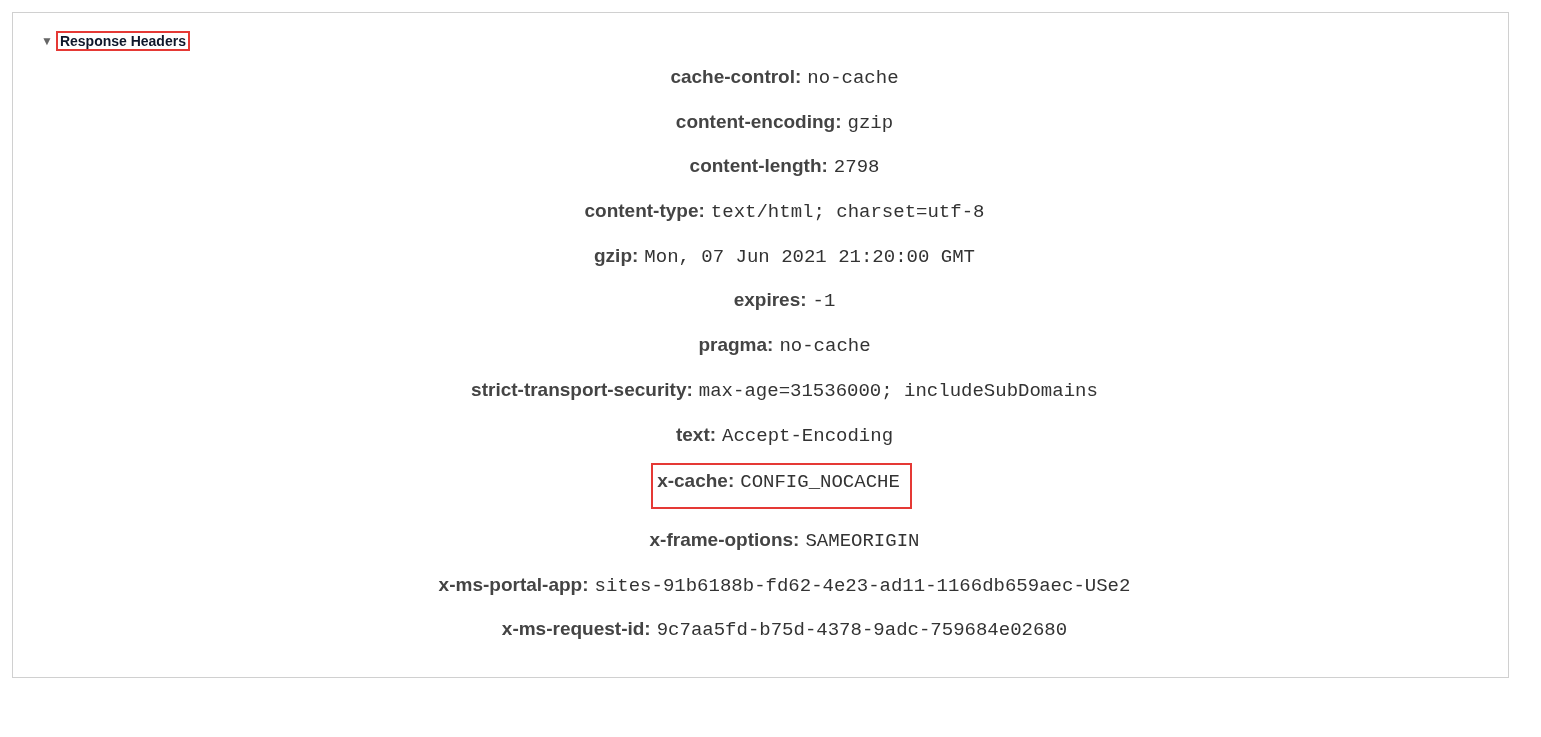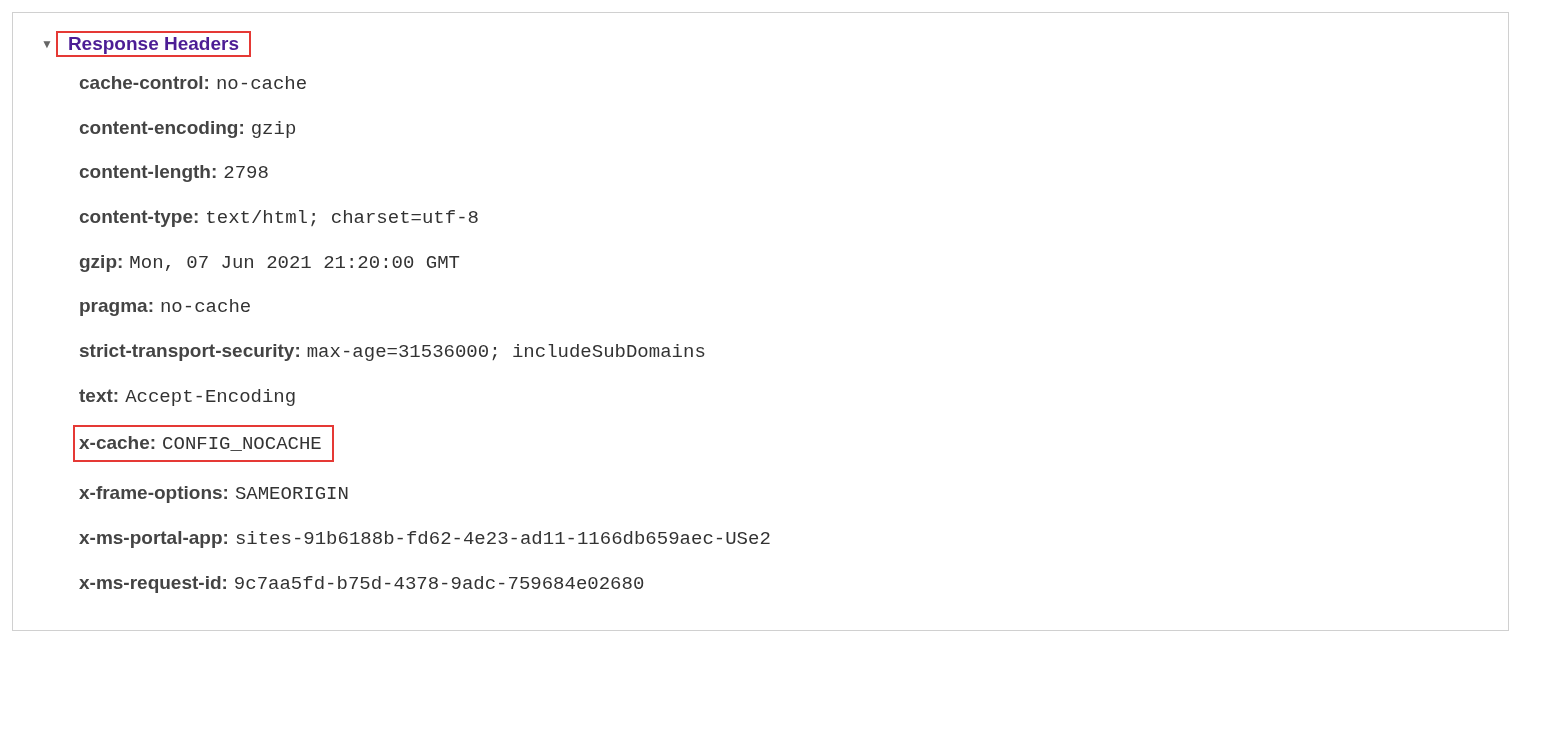--- a/index.html
+++ b/index.html
@@ -22,23 +22,23 @@
       margin-left: 10px;
     }
     .disclosure-triangle {
       font-size: 12px;
       color: #666;
       margin-right: 3px;
       cursor: pointer;
     }
     .section-title {
       font-weight: 700;
-      font-size: 19px;
-      color: #4c1d95;
-      padding: 0 10px;
+      font-size: 14px;
+      color: #0f172a;
+      padding: 0 2px;
     }
     .highlight-box {
       border: 2px solid #e53935;
     }
     .headers-list {
       padding-left: 48px;
     }
     .header-row {
       margin-bottom: 19px;
       font-size: 19px;
@@ -52,27 +52,28 @@
       font-weight: 700;
       color: #444;
     }
     .header-value {
       font-family: "Consolas", "Courier New", monospace;
       color: #333;
       margin-left: 6px;
     }
     .row-highlight {
       border: 2px solid #e53935;
-      padding: 4px 10px 4px 4px;
+      padding: 4px 10px 12px 4px;
       margin-left: -6px;
       margin-top: -4px;
       margin-bottom: 15px;
     }
     .row-wrap {
       margin-bottom: 19px;
+      text-align: center;
     }
   </style>
 </head>
 <body>
 
 <div class="panel">
   <div class="section-header">
     <span class="disclosure-triangle">▼</span>
     <span class="section-title highlight-box">Response Headers</span>
   </div>
@@ -92,20 +93,23 @@
     </div></div>
 
     <div class="row-wrap"><div class="header-row">
       <span class="header-name">content-type:</span><span class="header-value">text/html; charset=utf-8</span>
     </div></div>
 
     <div class="row-wrap"><div class="header-row">
       <span class="header-name">gzip:</span><span class="header-value">Mon, 07 Jun 2021 21:20:00 GMT</span>
     </div></div>
 
+    <div class="row-wrap"><div class="header-row">
+      <span class="header-name">expires:</span><span class="header-value">-1</span>
+    </div></div>
 
     <div class="row-wrap"><div class="header-row">
       <span class="header-name">pragma:</span><span class="header-value">no-cache</span>
     </div></div>
 
     <div class="row-wrap"><div class="header-row">
       <span class="header-name">strict-transport-security:</span><span class="header-value">max-age=31536000; includeSubDomains</span>
     </div></div>
 
     <div class="row-wrap"><div class="header-row">

